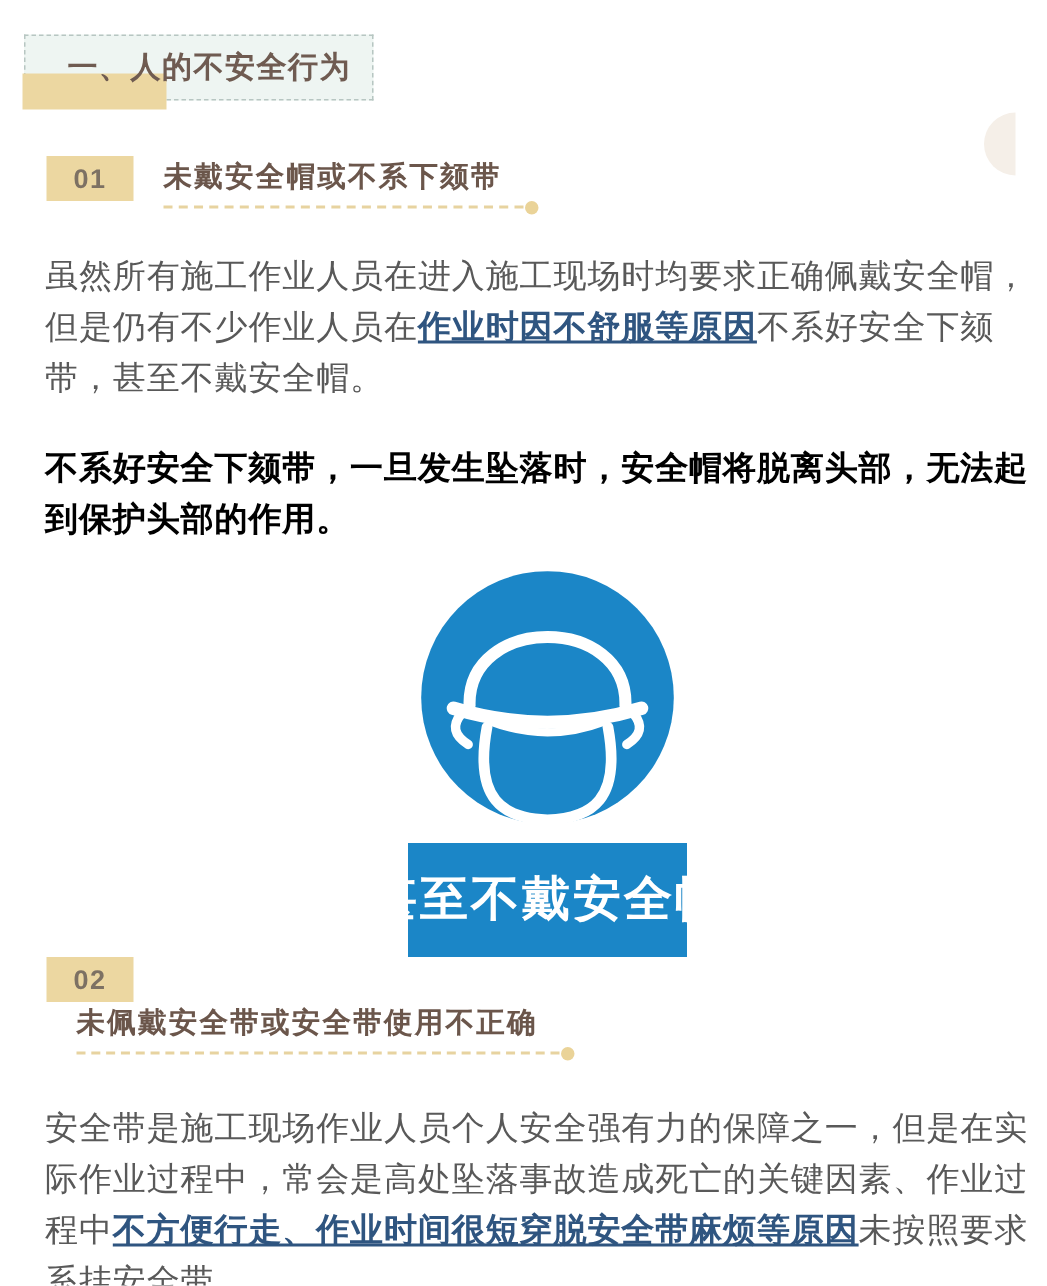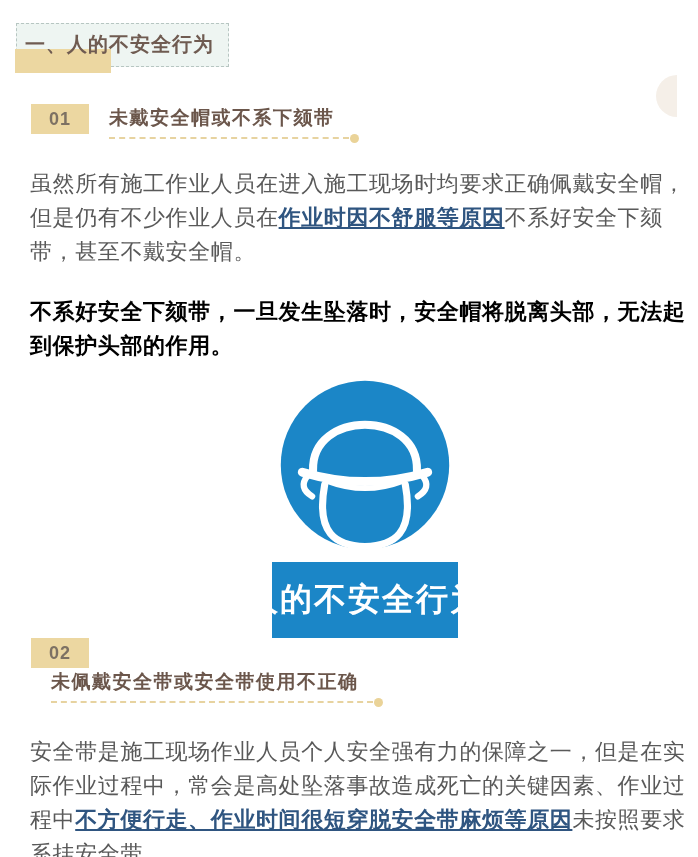--- a/index.html
+++ b/index.html
@@ -8,21 +8,21 @@
     background:#ffffff;
     font-family:"Liberation Sans","DejaVu Sans",sans-serif;
   }
 
   
   .header-wrap{position:absolute;top:23px;left:16px;}
   .header-box{
     position:relative;
     background:#eef5f2;
     border:1px dashed #b7c6c2;
-    padding:7px 14px 8px 8px;
+    padding:7px 14px 8px 28px;
     display:inline-block;
   }
   .header-tan{
     position:absolute;left:-2px;top:25px;width:96px;height:24px;
     background:#ecd7a1;z-index:1;
   }
   .header-title{
     position:relative;z-index:2;
     font-size:20px;font-weight:bold;color:#6f5b51;letter-spacing:1px;
     white-space:nowrap;
@@ -117,21 +117,21 @@
       <circle cx="100" cy="96" r="94" fill="#1b86c7"></circle>
       <g stroke="#ffffff" fill="none" stroke-linecap="round">
         <path d="M42,102 C40,34 160,34 158,102" stroke-width="9"></path>
         <path d="M30,104 Q100,125 170,104" stroke-width="10"></path>
         <path d="M58,114 Q100,130 142,114" stroke-width="6"></path>
         <path d="M36,108 Q25,121 41,131" stroke-width="7"></path>
         <path d="M164,108 Q175,121 159,131" stroke-width="7"></path>
         <path d="M55,118 C45,172 67,186 100,187 C133,186 155,172 145,118" stroke-width="8"></path>
       </g>
     </svg>
-    <div class="sign-plate">人的不安全行为</div>
+    <div class="sign-plate">甚至不戴安全帽</div>
   </div>
 
   <div class="section-header mt-sec2">
     <div class="num-badge">02</div>
     <div class="sec-head-right">
       <div class="sec-title">未佩戴安全带或安全带使用不正确</div>
       <div class="sec-underline">
           <span class="sec-dot"></span>
         </div>
     </div>

